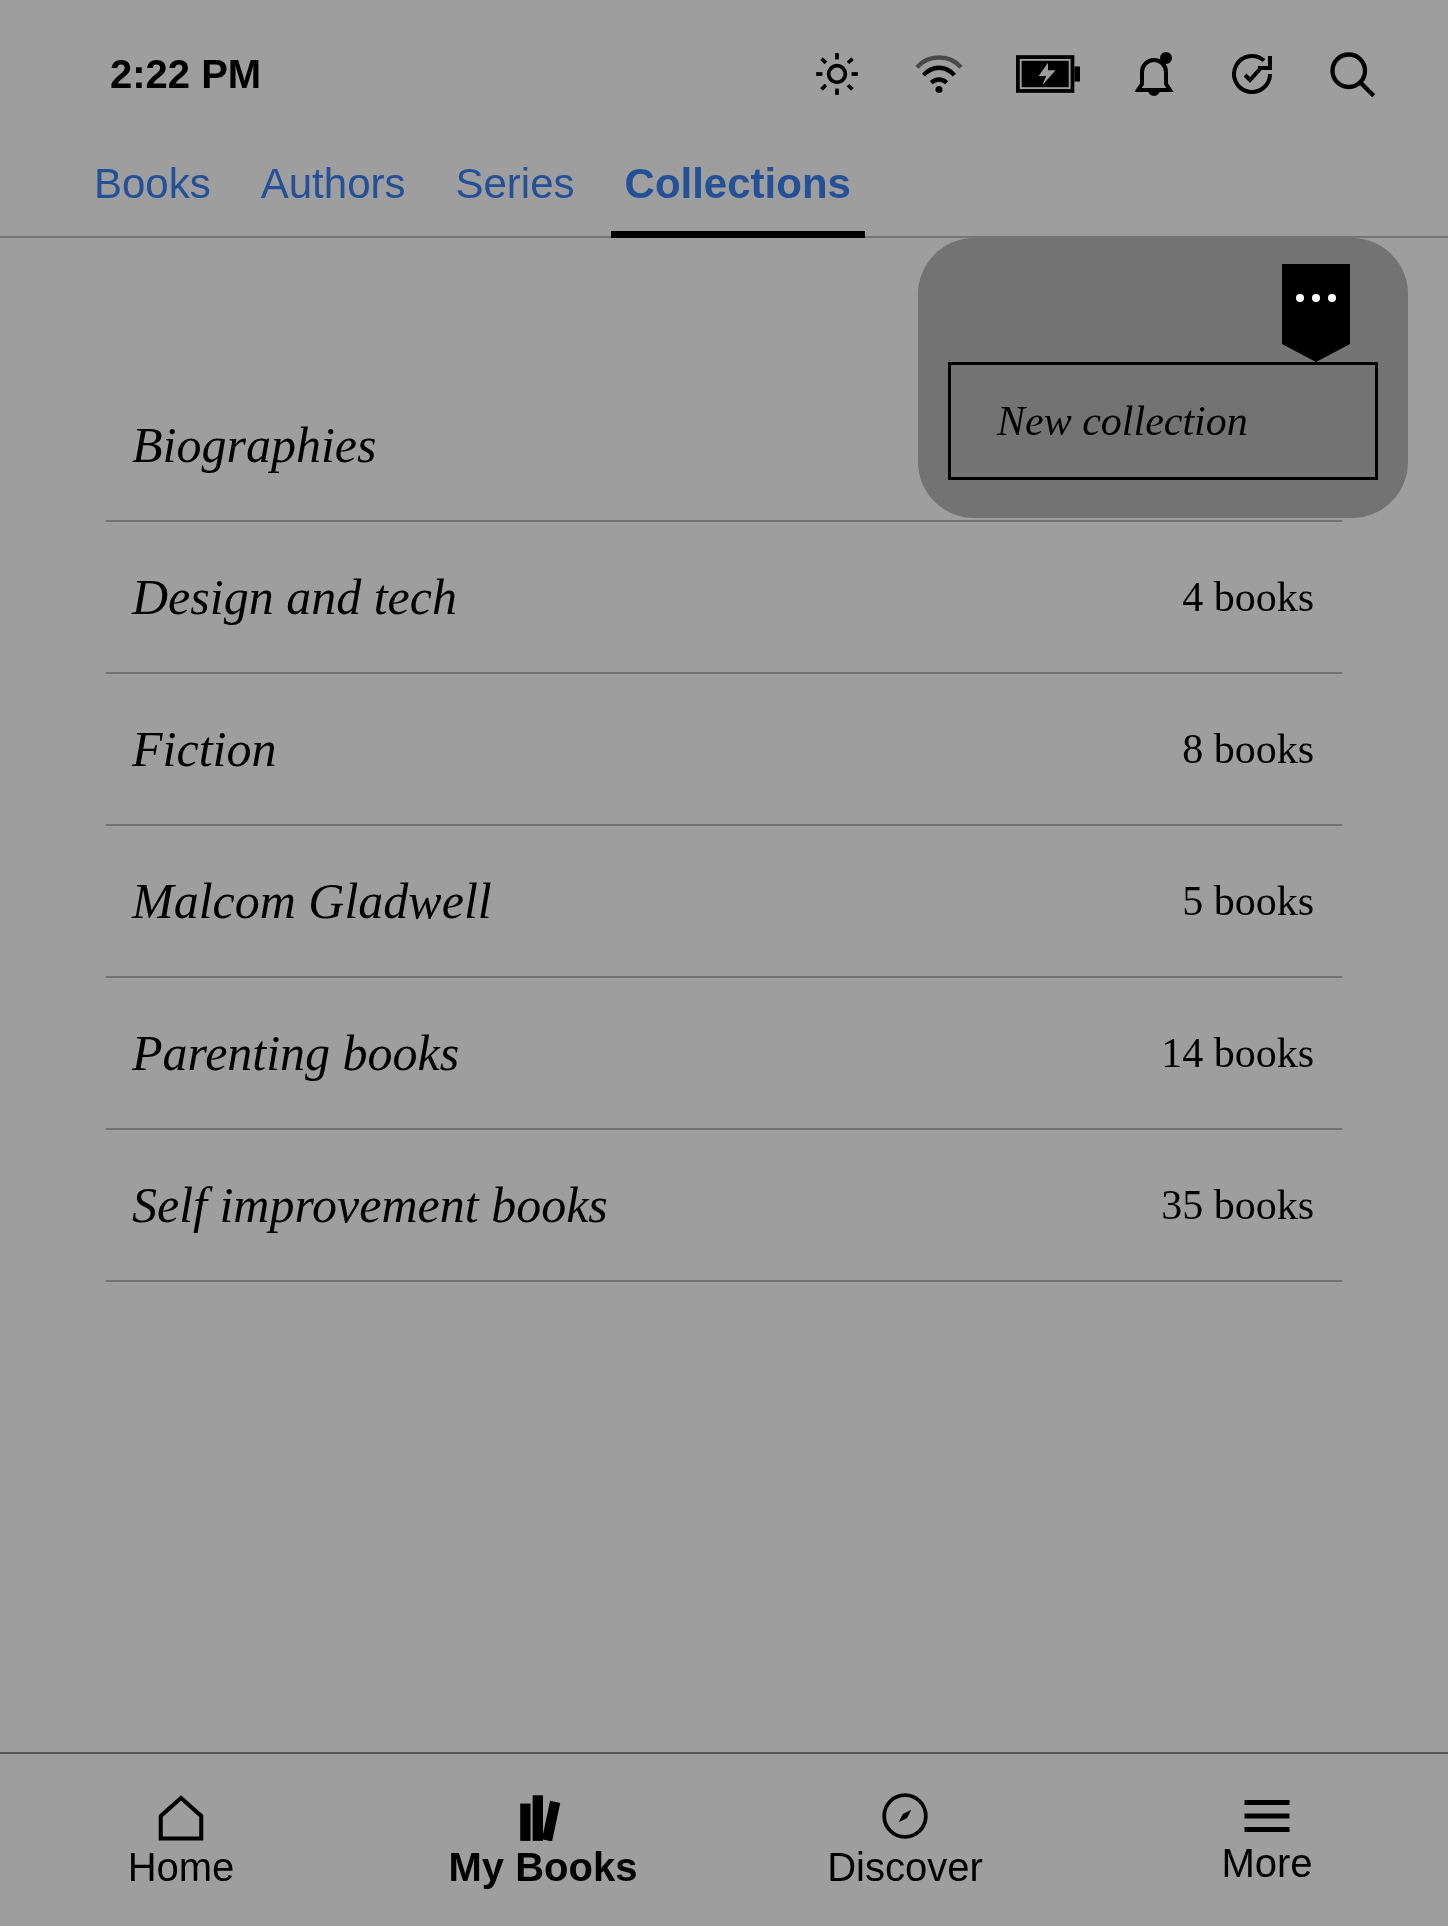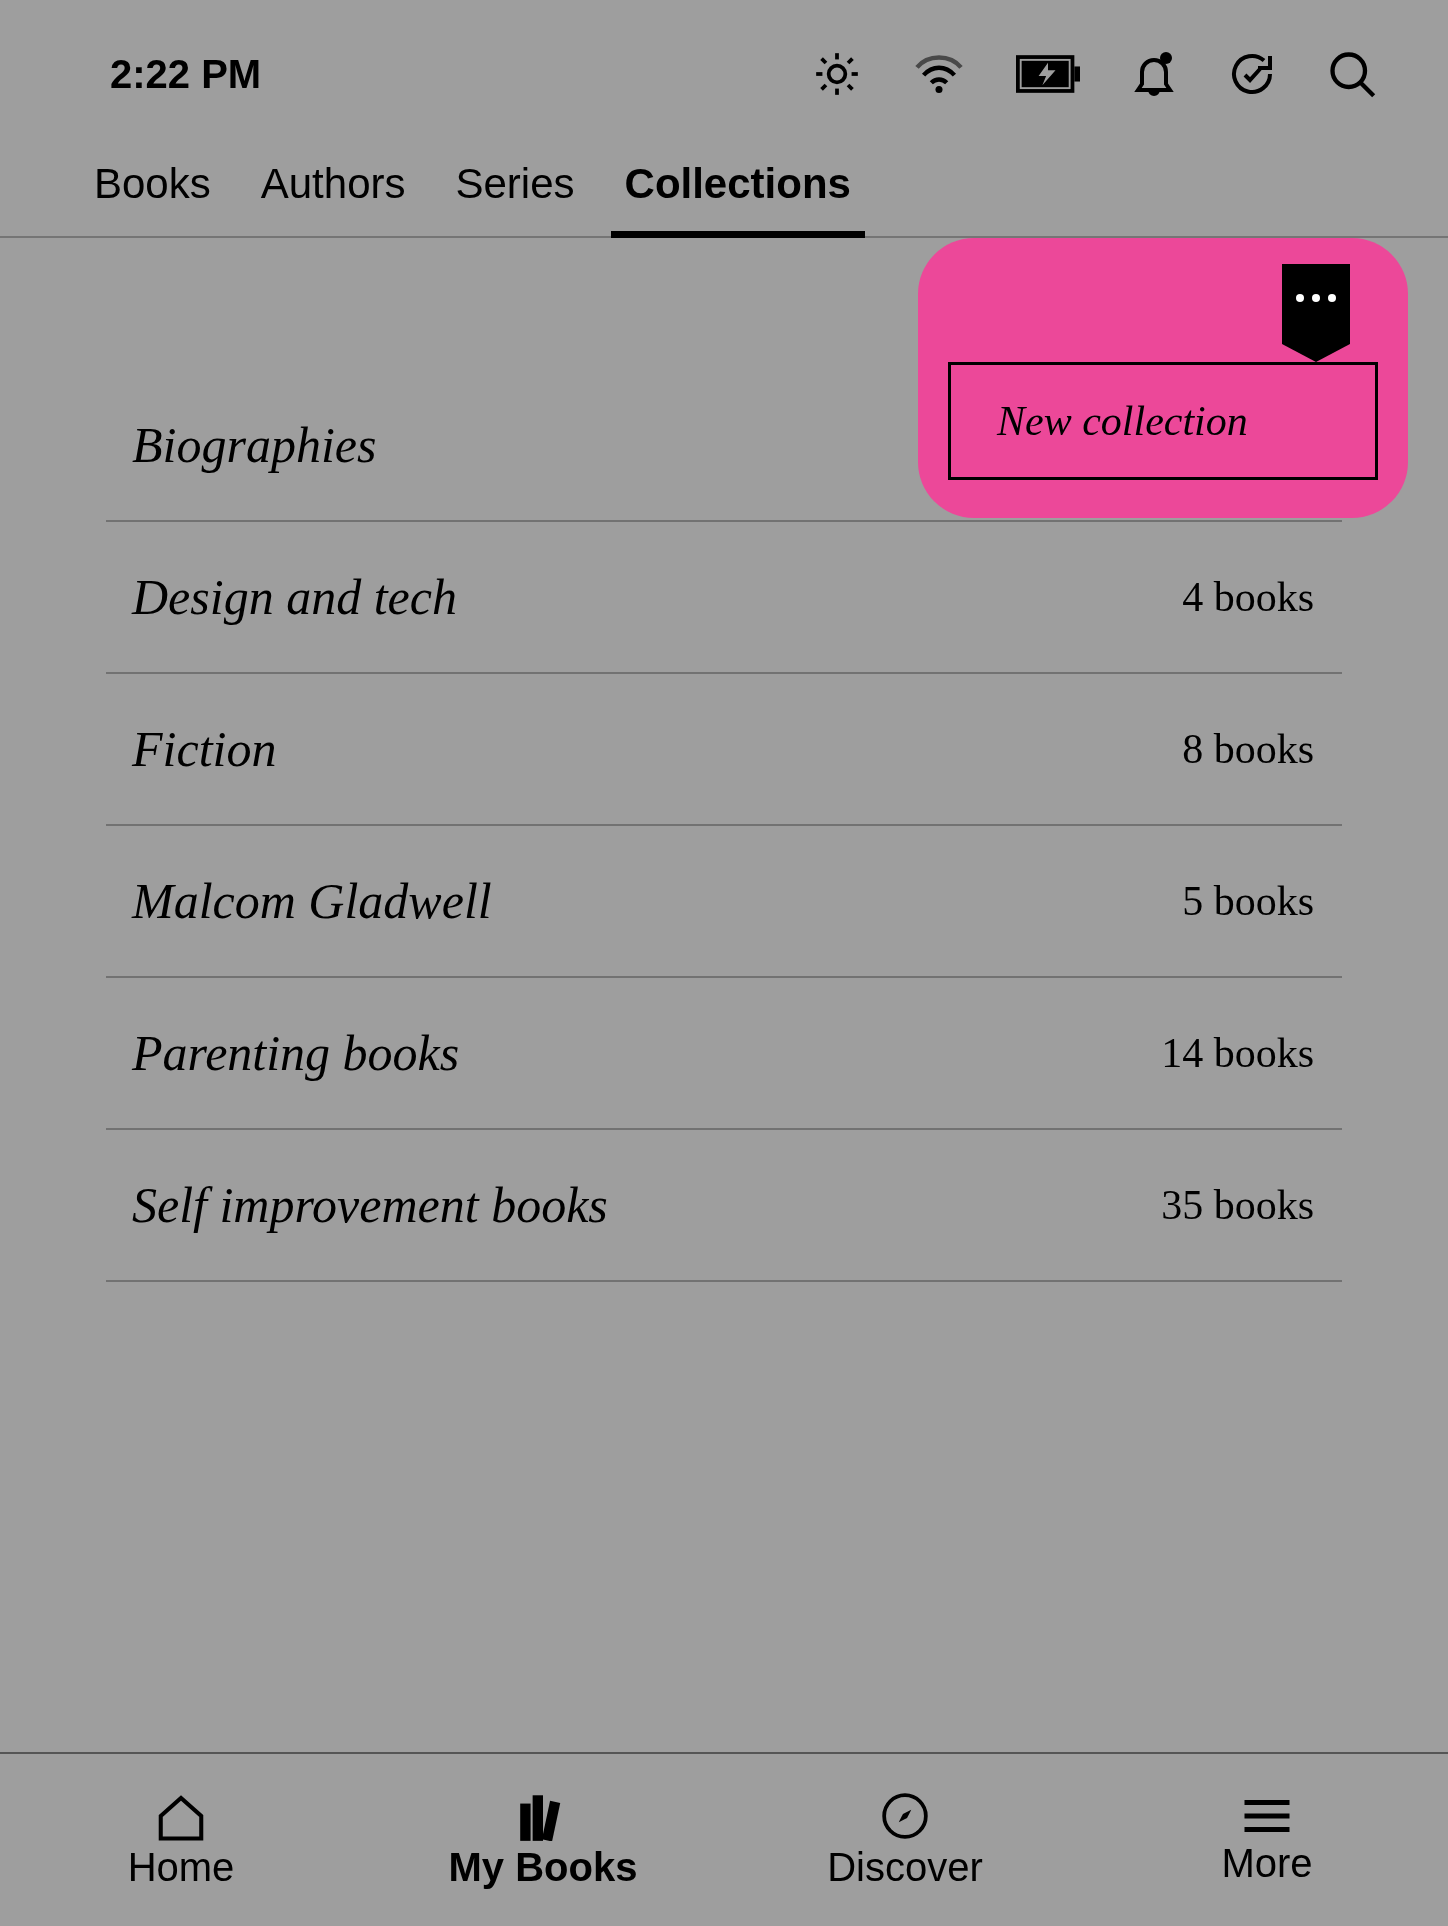--- a/index.html
+++ b/index.html
@@ -49,21 +49,21 @@
     display: flex;
     gap: 50px;
     padding: 20px 78px 0 94px;
     border-bottom: 2px solid #bdbdbd;
     font-family: -apple-system, "Helvetica Neue", Arial, sans-serif;
   }
   .tab {
     font-size: 42px;
     padding: 10px 0 28px 0;
     font-weight: 500;
-    color: #000000;
+    color: #3b82f6;
     position: relative;
   }
   .tab.active {
     font-weight: 800;
   }
   .tab.active::after {
     content: "";
     position: absolute;
     left: -14px; right: -14px; bottom: -2px;
     height: 7px;
@@ -128,21 +128,21 @@
   }
   .nav-item.active {
     font-weight: 800;
   }
   
   .popover-wrap {
     position: absolute;
     top: 238px;
     right: 40px;
     z-index: 20;
-    background: #ec4899;
+    background: #737373;
     border-radius: 56px;
     padding: 26px 30px 38px 30px;
     width: 490px;
     box-shadow: 0 0 0 0 rgba(0,0,0,0);
   }
   .bookmark {
     position: absolute;
     top: 26px;
     right: 58px;
     width: 68px;

